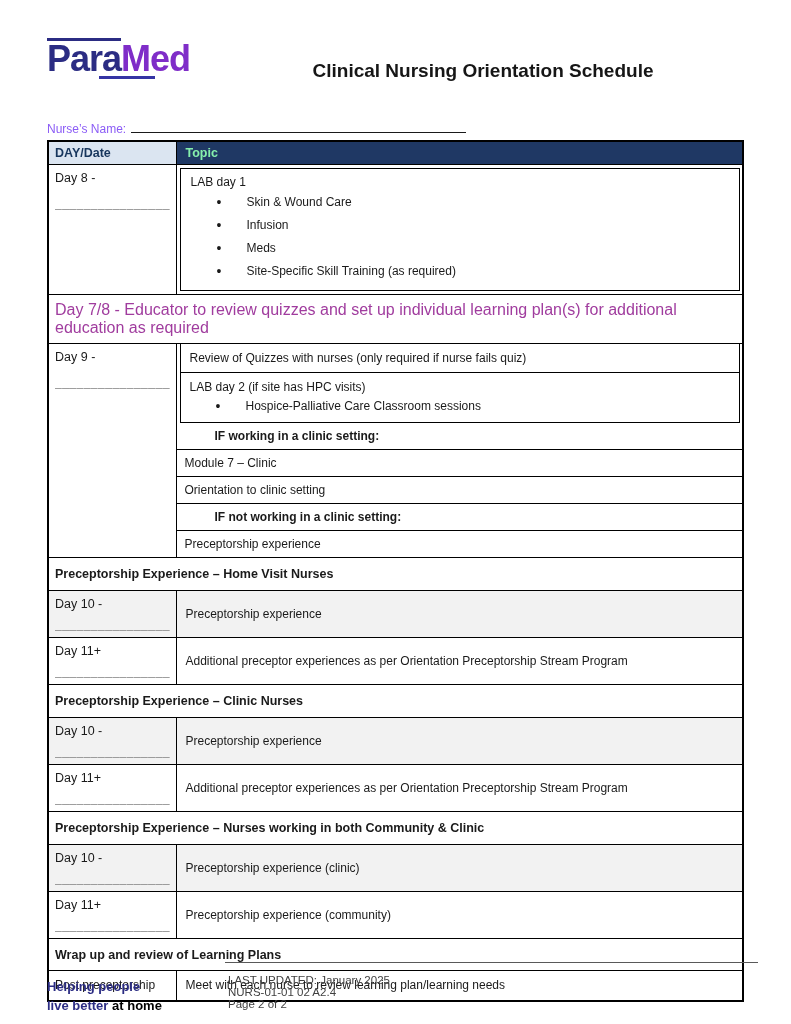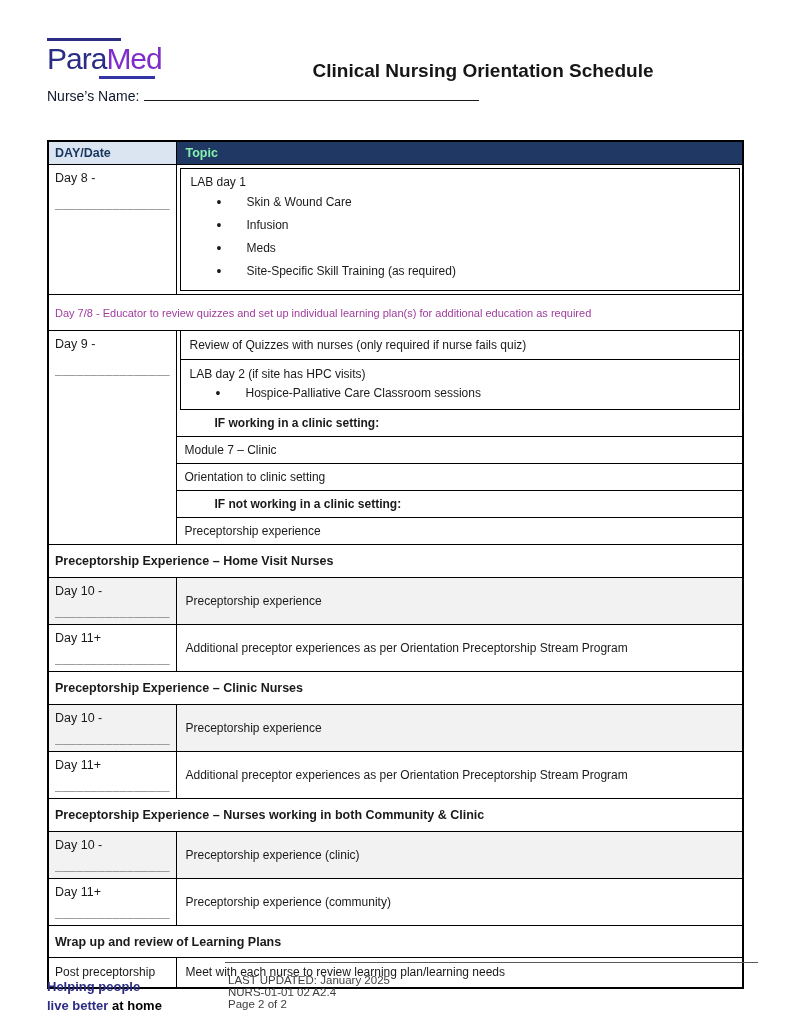--- a/index.html
+++ b/index.html
@@ -7,29 +7,29 @@
   body {
     font-family:"Liberation Sans","DejaVu Sans",sans-serif;
     background:#ffffff; color:#1a1a1a; position:relative;
   }
   .page { position:absolute; inset:0; background:#fff; }
 
   
   .doc-header { position:absolute; top:38px; left:47px; right:47px; height:60px; }
   .logo { position:absolute; left:0; top:0; width:120px; }
   .logo-bar-top { width:74px; height:3px; background:#2b2c83; margin-bottom:2px; }
-  .logo-text { font-size:30px; font-weight:normal; letter-spacing:-1px; line-height:32px; }
+  .logo-text { font-size:36px; font-weight:bold; letter-spacing:-1px; line-height:32px; }
   .logo-para { color:#2b2c83; }
   .logo-med { color:#7f2dc8; }
   .logo-bar-bottom { width:56px; height:3px; background:#3534a4; margin-left:52px; margin-top:1px; }
   .doc-title { position:absolute; left:175px; right:0; top:12px; text-align:center;
     font-size:19px; font-weight:bold; color:#161616;margin-top:10px; }
 
   
-  .name-row { position:absolute; top:88px; left:47px; font-size:14px; color:#0f172a; }
+  .name-row { position:absolute; top:120px; left:47px; font-size:12px; color:#8b5cf6; }
   .name-line { display:inline-block; width:335px; border-bottom:1.5px solid #1a1a1a; height:13px; margin-left:5px; }
 
   
   table.sched { position:absolute; top:140px; left:47px; width:697px;
     border-collapse:collapse; border:2px solid #000; font-size:12px; color:#1a1a1a;
     table-layout:fixed; }
   table.sched td, table.sched th { border:1px solid #000; vertical-align:top; }
   col.c-day { width:128px; }
   th.h-day { background:#dbe5f1; color:#17365d; font-size:12.5px; font-weight:bold;
     text-align:left; padding:4px 6px; height:23px; vertical-align:middle; }
@@ -44,21 +44,21 @@
   
   .r-day8 { height:114px; }
   .topic-cell-pad { padding:0; }
   .inner-box { margin:3px 2px 3px 3px; border:1px solid #000; padding:6px 10px 4px 10px; }
   .inner-title { margin-bottom:5px; }
   .bullet-item { position:relative; padding-left:56px; margin-bottom:6px; line-height:17px; }
   .bullet-item::before { content:"\2022"; position:absolute; left:26px; font-size:14px; }
 
   
   .r-note { height:36px; }
-  .note-cell { vertical-align:middle !important; padding:6px 6px; color:#a03c9e; font-size:11px; }
+  .note-cell { vertical-align:middle !important; padding:6px 6px; color:#a03c9e; font-size:16px; }
 
   
   .r-day9 { height:210px; }
   .sub-inset { margin:0 2px 0 3px; border-left:1px solid #000; border-right:1px solid #000;
     border-bottom:1px solid #000; padding:7px 9px; }
   .sub-inset .bullet-item { margin:4px 0 0 0; }
   .sub-row { border-bottom:1px solid #000; padding:5px 8px; line-height:16px; }
   .sub-row.last { border-bottom:none; }
   .bold { font-weight:bold;padding-left:38px; }
 

